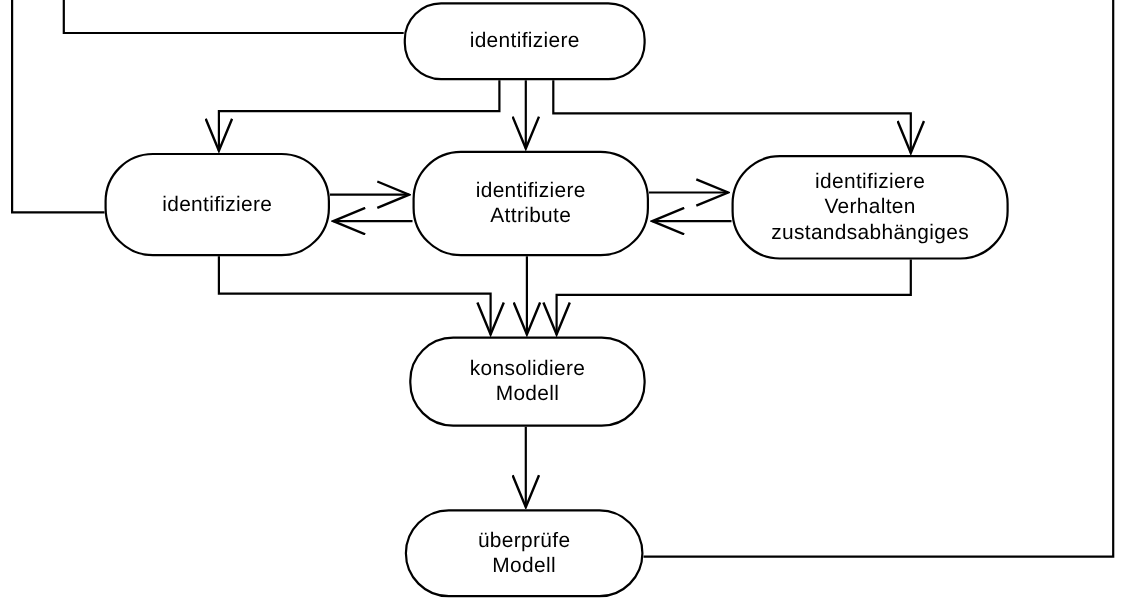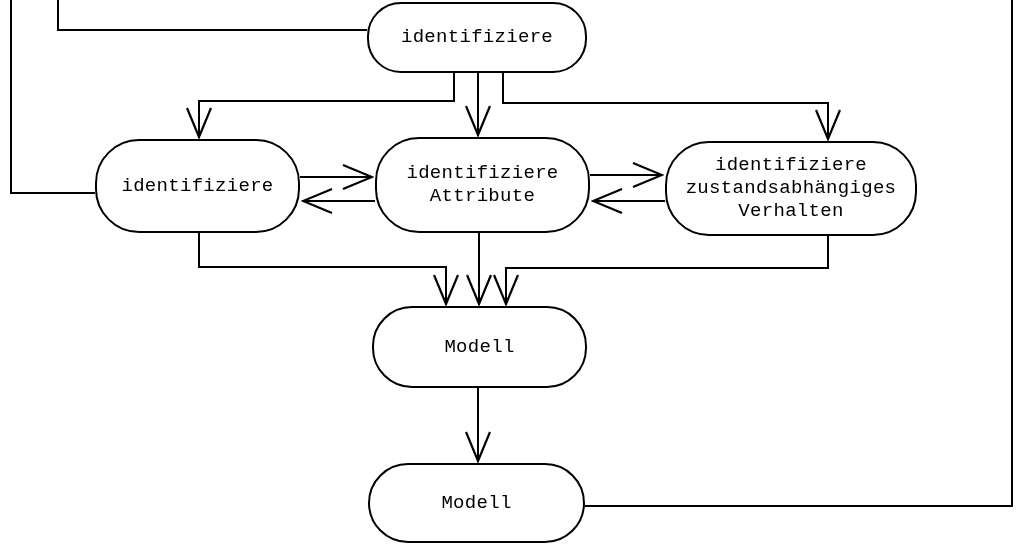--- a/index.html
+++ b/index.html
@@ -6,21 +6,21 @@
     margin: 0;
     padding: 0;
     background: #ffffff;
   }
   .canvas {
     position: relative;
     width: 1024px;
     height: 557px;
     background: #ffffff;
     overflow: hidden;
-    font-family: Liberation Mono, monospace;
+    font-family: Liberation Sans, sans-serif;
   }
   .edge-layer {
     position: absolute;
     left: 0;
     top: 0;
     width: 1024px;
     height: 557px;
   }
   .edge-layer polyline {
     fill: none;
@@ -91,25 +91,27 @@
     <div>identifiziere</div>
   </div>
 
   <div class="node node-attribute">
     <div>identifiziere</div>
     <div>Attribute</div>
   </div>
 
   <div class="node node-verhalten">
     <div>identifiziere</div>
+    <div>Verhalten</div>
     <div>zustandsabhängiges</div>
-    <div>Verhalten</div>
   </div>
 
   <div class="node node-konsolidiere">
+    <div>konsolidiere</div>
     <div>Modell</div>
   </div>
 
   <div class="node node-ueberpruefe">
+    <div>überprüfe</div>
     <div>Modell</div>
   </div>
 
 </div>
 
 </body></html>

